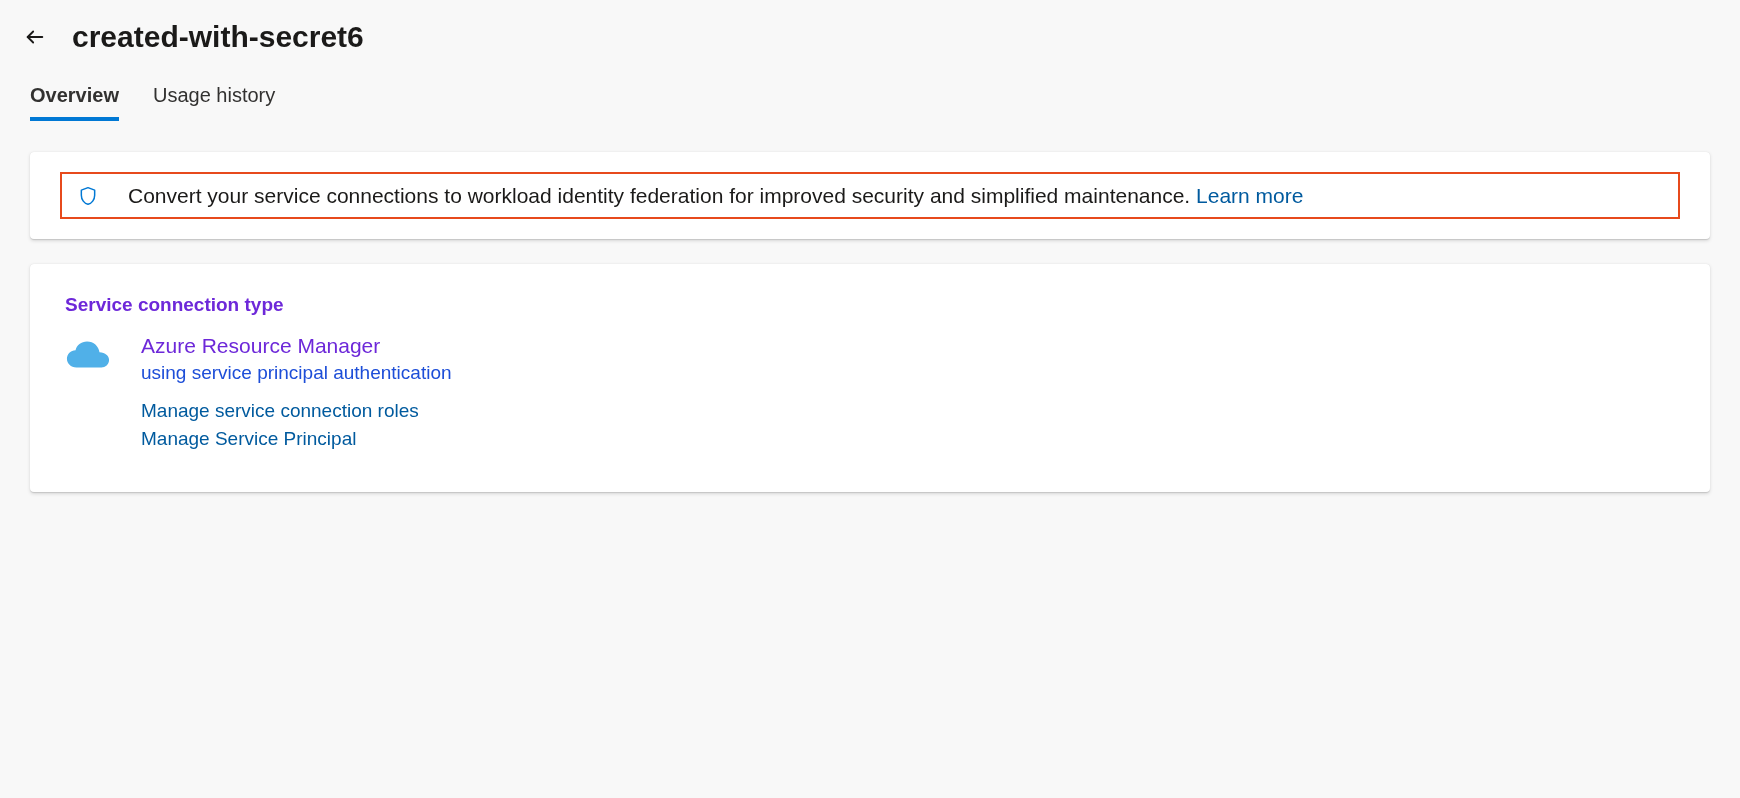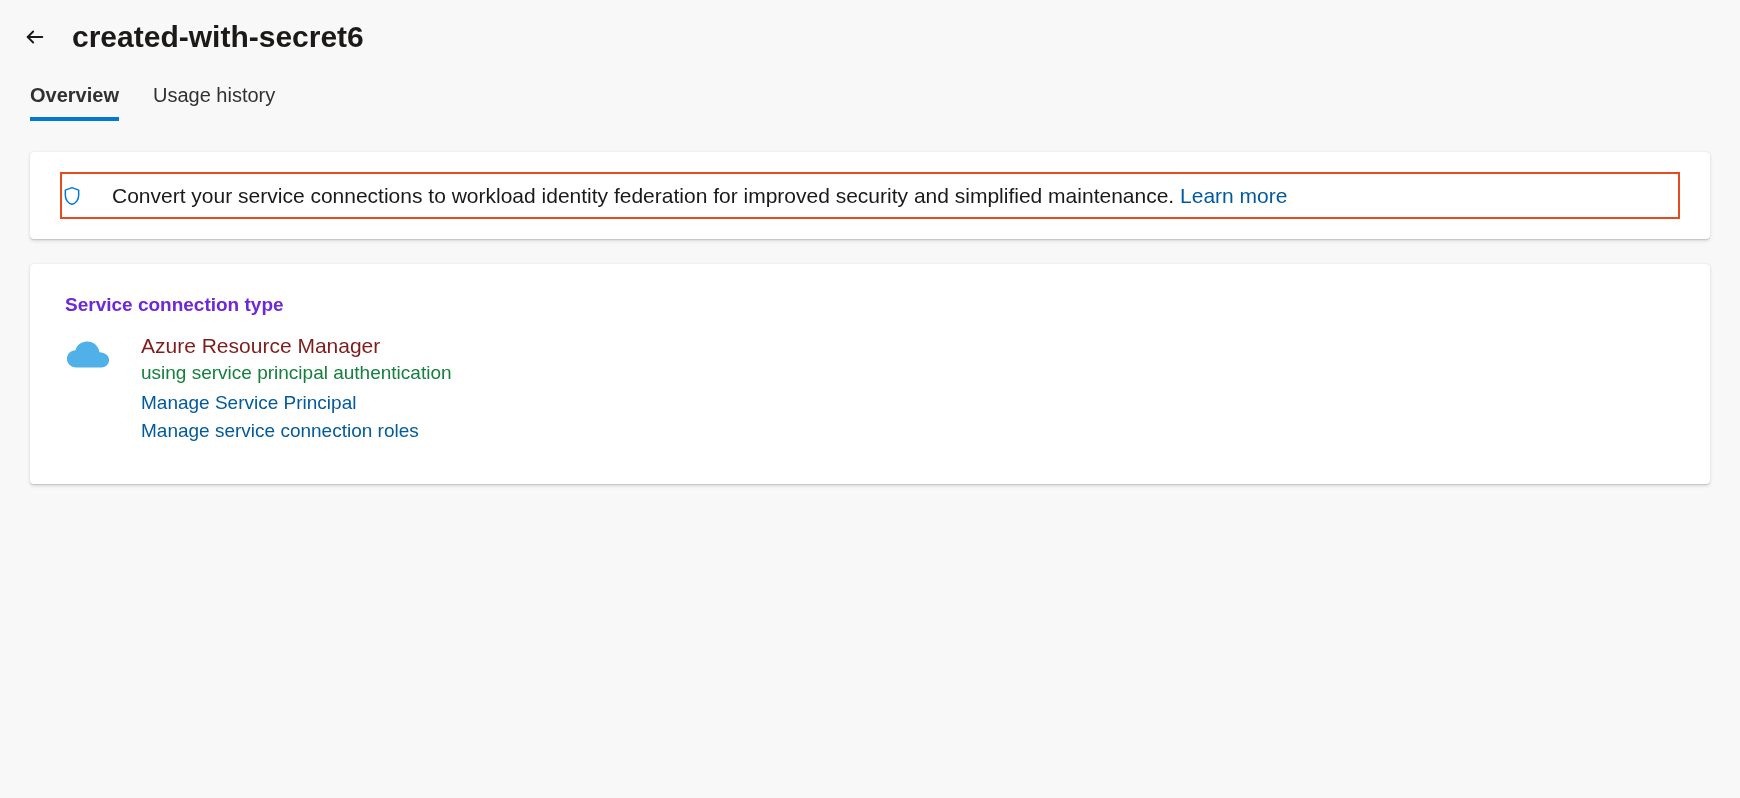--- a/index.html
+++ b/index.html
@@ -55,21 +55,21 @@
     }
     .banner-card {
       margin: 30px 30px 25px 30px;
       background: #ffffff;
       border-radius: 4px;
       box-shadow: 0 1.6px 3.6px rgba(0,0,0,0.13), 0 0.3px 0.9px rgba(0,0,0,0.11);
       padding: 20px 30px;
     }
     .banner-highlight {
       border: 2.5px solid #e74a1c;
-      padding: 7px 0;
+      padding: 7px 16px;
       display: flex;
       align-items: center;
       gap: 30px;
     }
     .shield-icon {
       flex-shrink: 0;
       display: inline-flex;
     }
     .shield-icon svg {
       width: 20px;
@@ -118,26 +118,26 @@
       height: 30px;
     }
     .conn-info {
       display: flex;
       flex-direction: column;
       gap: 4px;
     }
     .conn-type {
       font-size: 21px;
       font-weight: 400;
-      color: #7f1d1d;
+      color: #6d28d9;
     }
     .conn-auth {
       font-size: 19px;
-      color: #15803d;
-      margin-bottom: 4px;
+      color: #1d4ed8;
+      margin-bottom: 12px;
     }
     .conn-link {
       font-size: 19px;
       color: #005a9e;
       text-decoration: none;
       cursor: pointer;
       margin-bottom: 2px;
     }
   </style>
 </head>
@@ -175,17 +175,17 @@
   <div class="field-label">Service connection type</div>
   <div class="conn-row">
     <span class="cloud-icon">
       <svg viewBox="0 0 48 30">
         <path d="M38 28 H12 C6 28 2 24 2 19 C2 14 6 10 11 10 C12 5 17 1 23 1 C30 1 35 6 36 12 C42 12 46 16 46 20 C46 25 42 28 38 28 Z" fill="#50b0e8"></path>
       </svg>
     </span>
     <div class="conn-info">
       <div class="conn-type">Azure Resource Manager</div>
       <div class="conn-auth">using service principal authentication</div>
+      <a class="conn-link">Manage service connection roles</a>
       <a class="conn-link">Manage Service Principal</a>
-      <a class="conn-link">Manage service connection roles</a>
     </div>
   </div>
 </div>
 
 </body></html>

